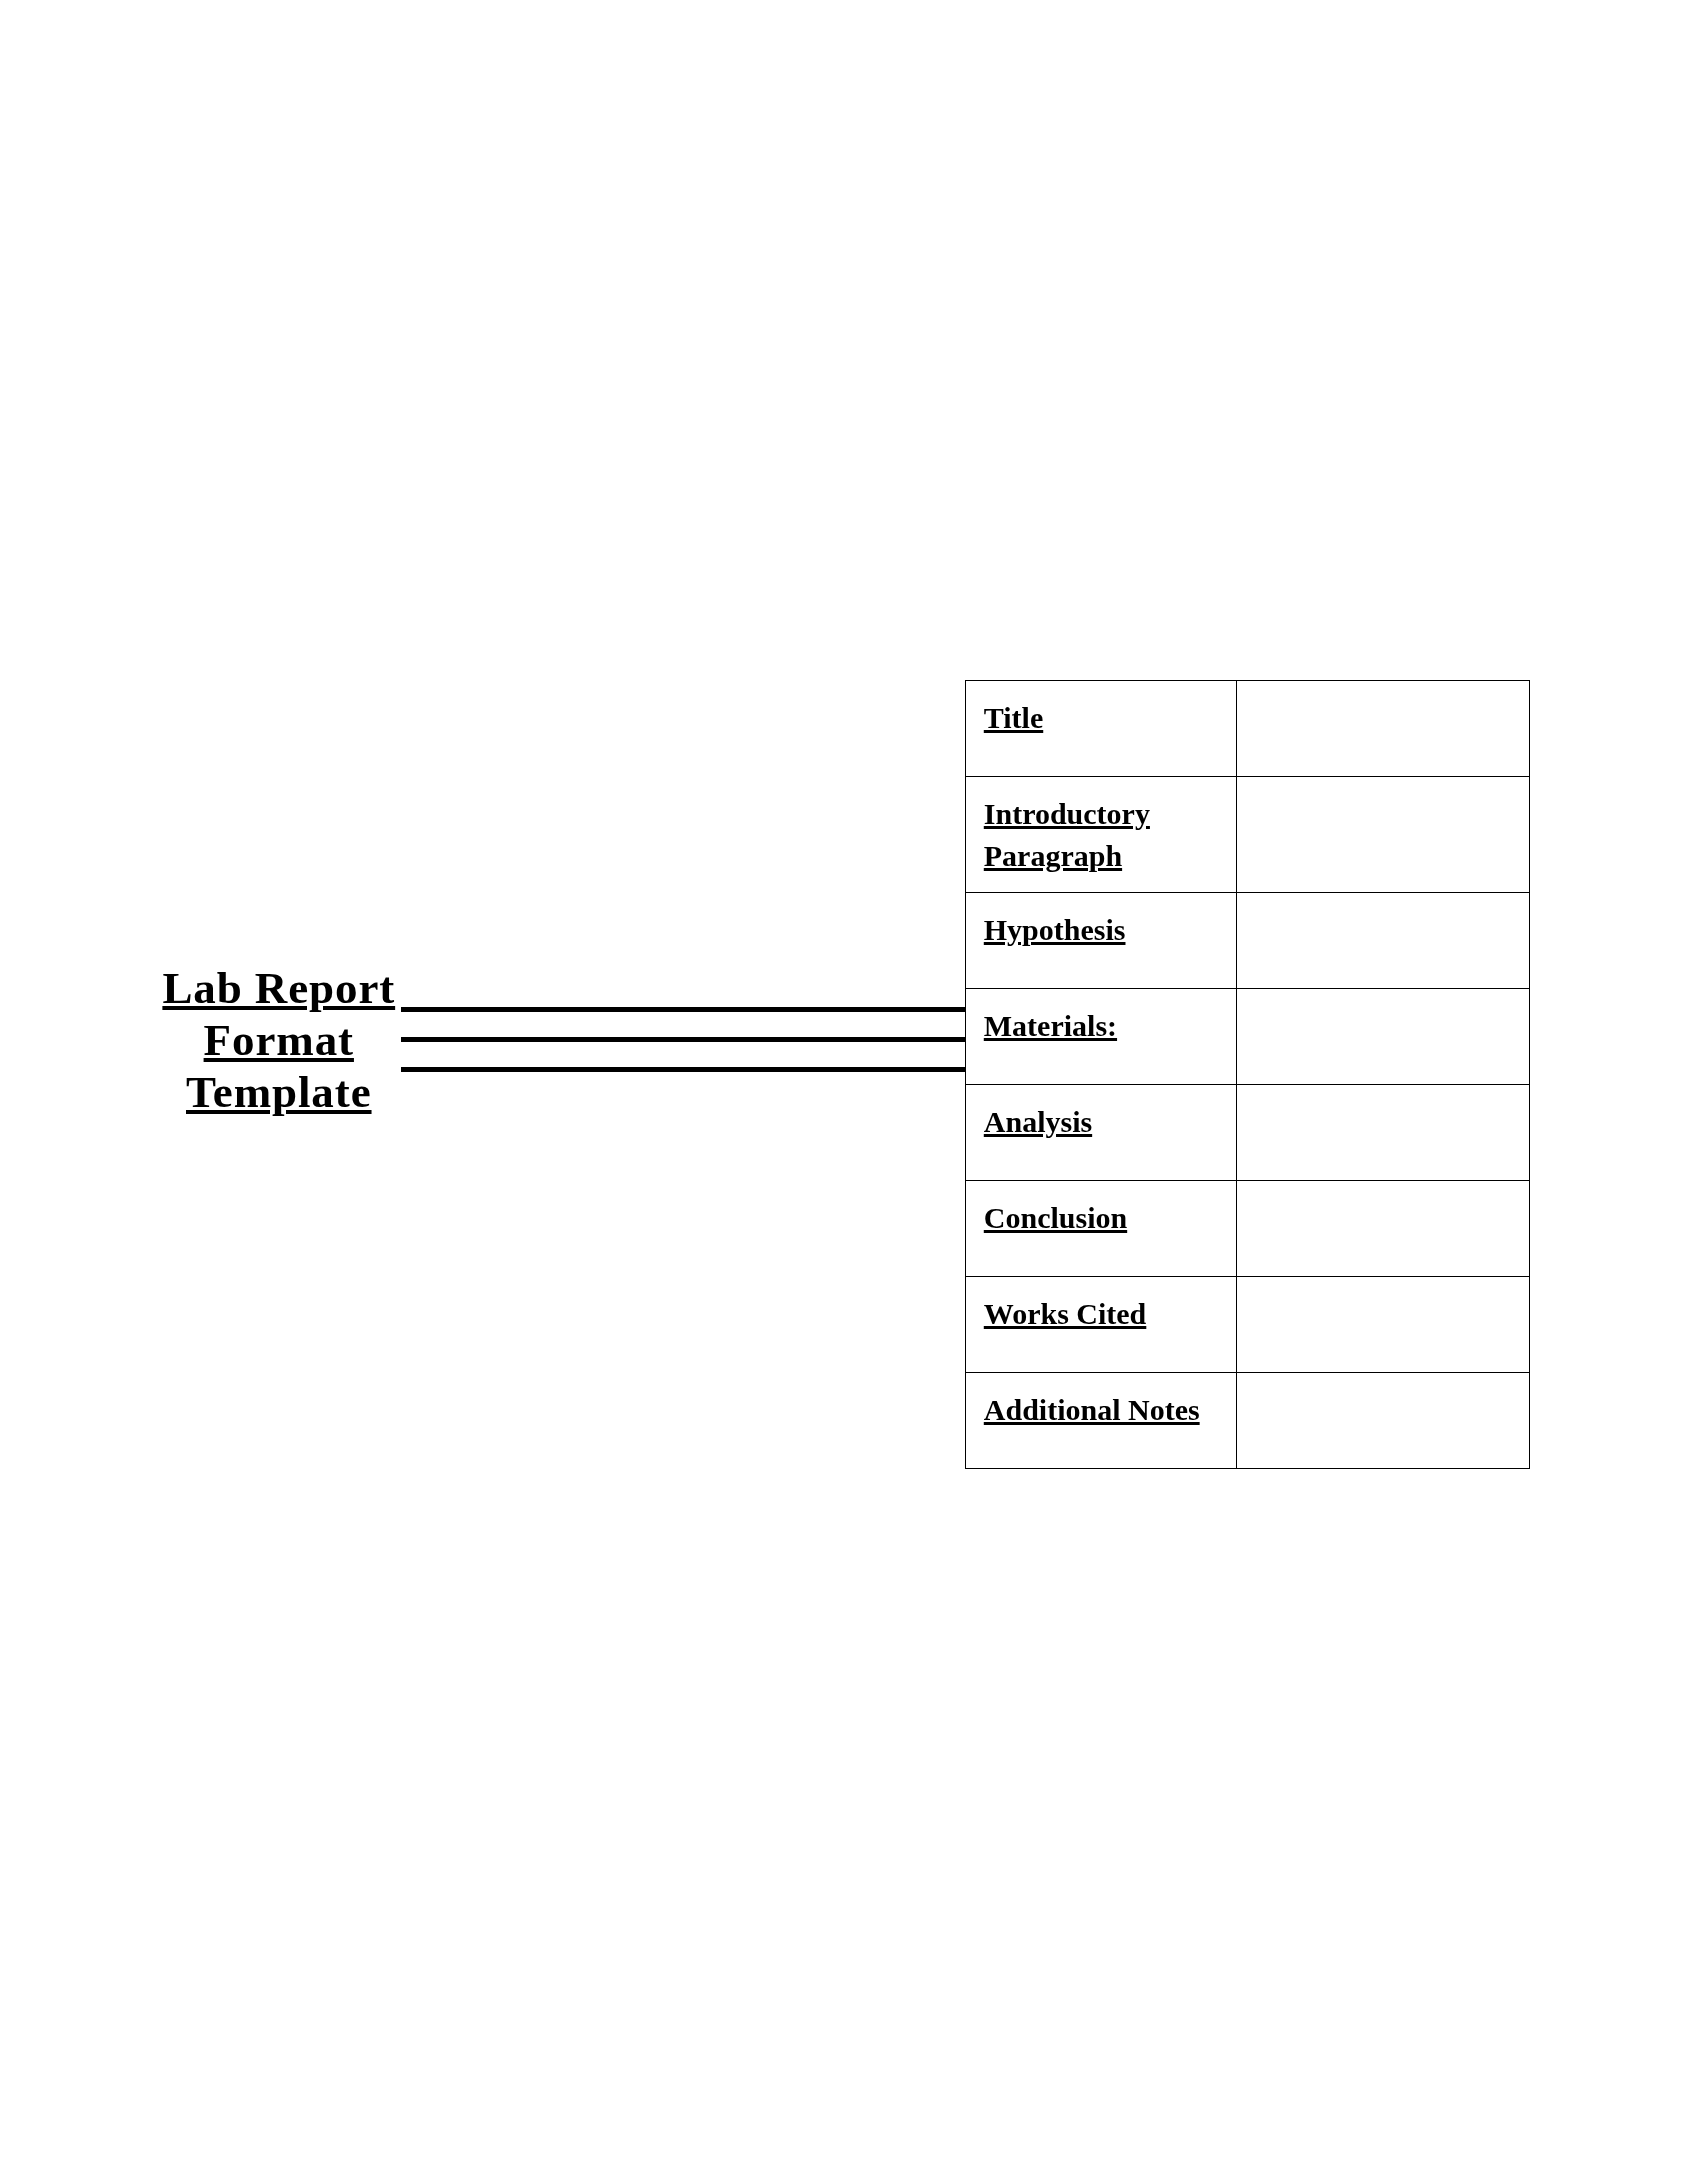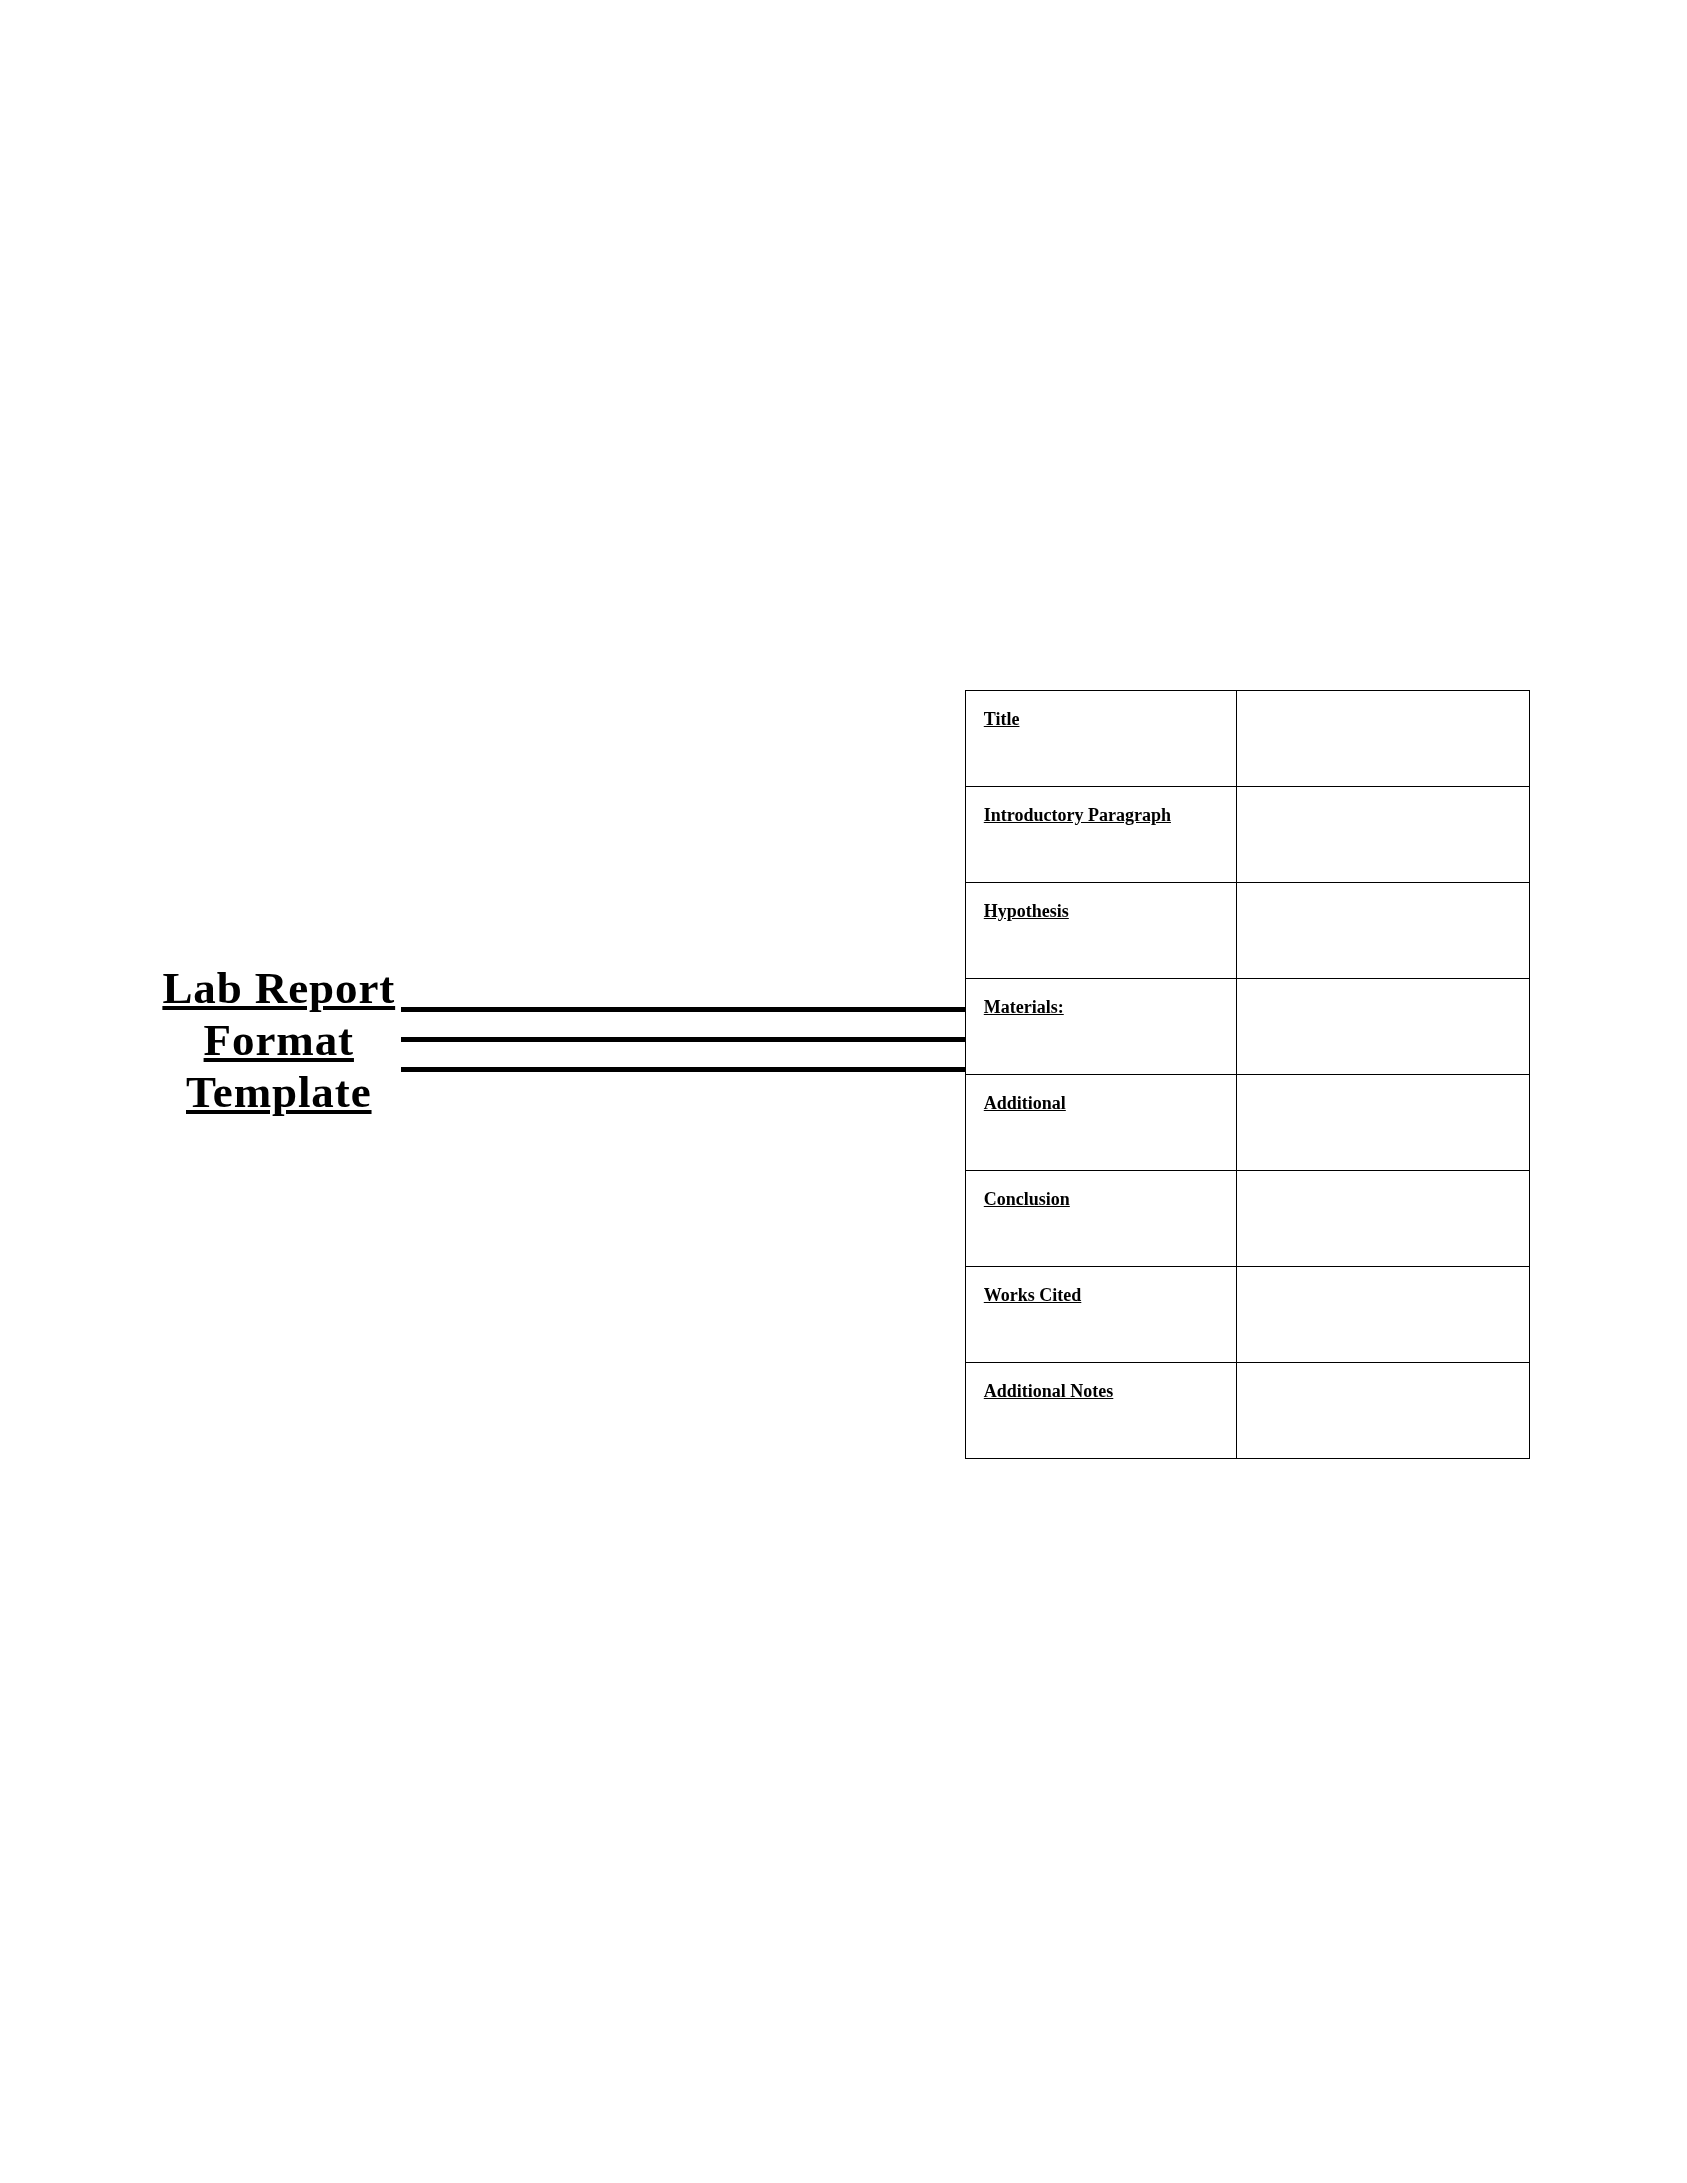--- a/index.html
+++ b/index.html
@@ -75,21 +75,21 @@
     .label-cell {
       width: 271px;
       min-height: 79px;
     }
 
     .content-cell {
       min-height: 79px;
     }
 
     .cell-label {
-      font-size: 18px;
+      font-size: 30px;
       font-weight: bold;
       text-decoration: underline;
       line-height: 1.4;
       text-align: right;
     }
 
     tr.tall td {
       height: 96px;
     }
 
@@ -122,21 +122,21 @@
           </tr>
           <tr class="tall">
             <td class="label-cell"><span class="cell-label">Hypothesis</span></td>
             <td class="content-cell"></td>
           </tr>
           <tr class="tall">
             <td class="label-cell"><span class="cell-label">Materials:</span></td>
             <td class="content-cell"></td>
           </tr>
           <tr class="tall">
-            <td class="label-cell"><span class="cell-label">Additional</span></td>
+            <td class="label-cell"><span class="cell-label">Analysis</span></td>
             <td class="content-cell"></td>
           </tr>
           <tr class="tall">
             <td class="label-cell"><span class="cell-label">Conclusion</span></td>
             <td class="content-cell"></td>
           </tr>
           <tr class="tall">
             <td class="label-cell"><span class="cell-label">Works Cited</span></td>
             <td class="content-cell"></td>
           </tr>

